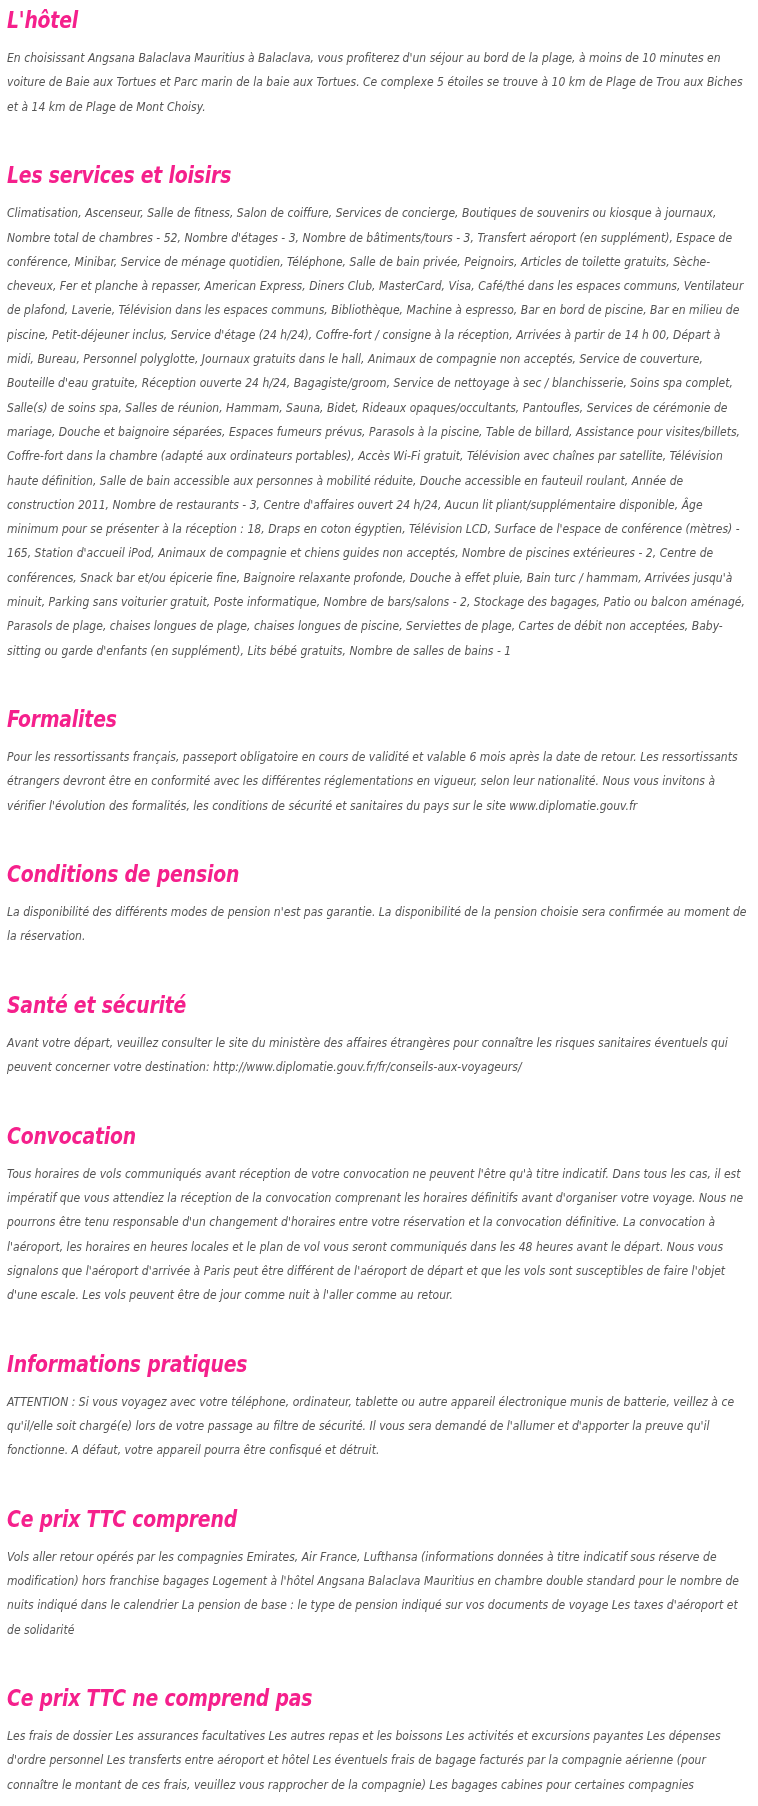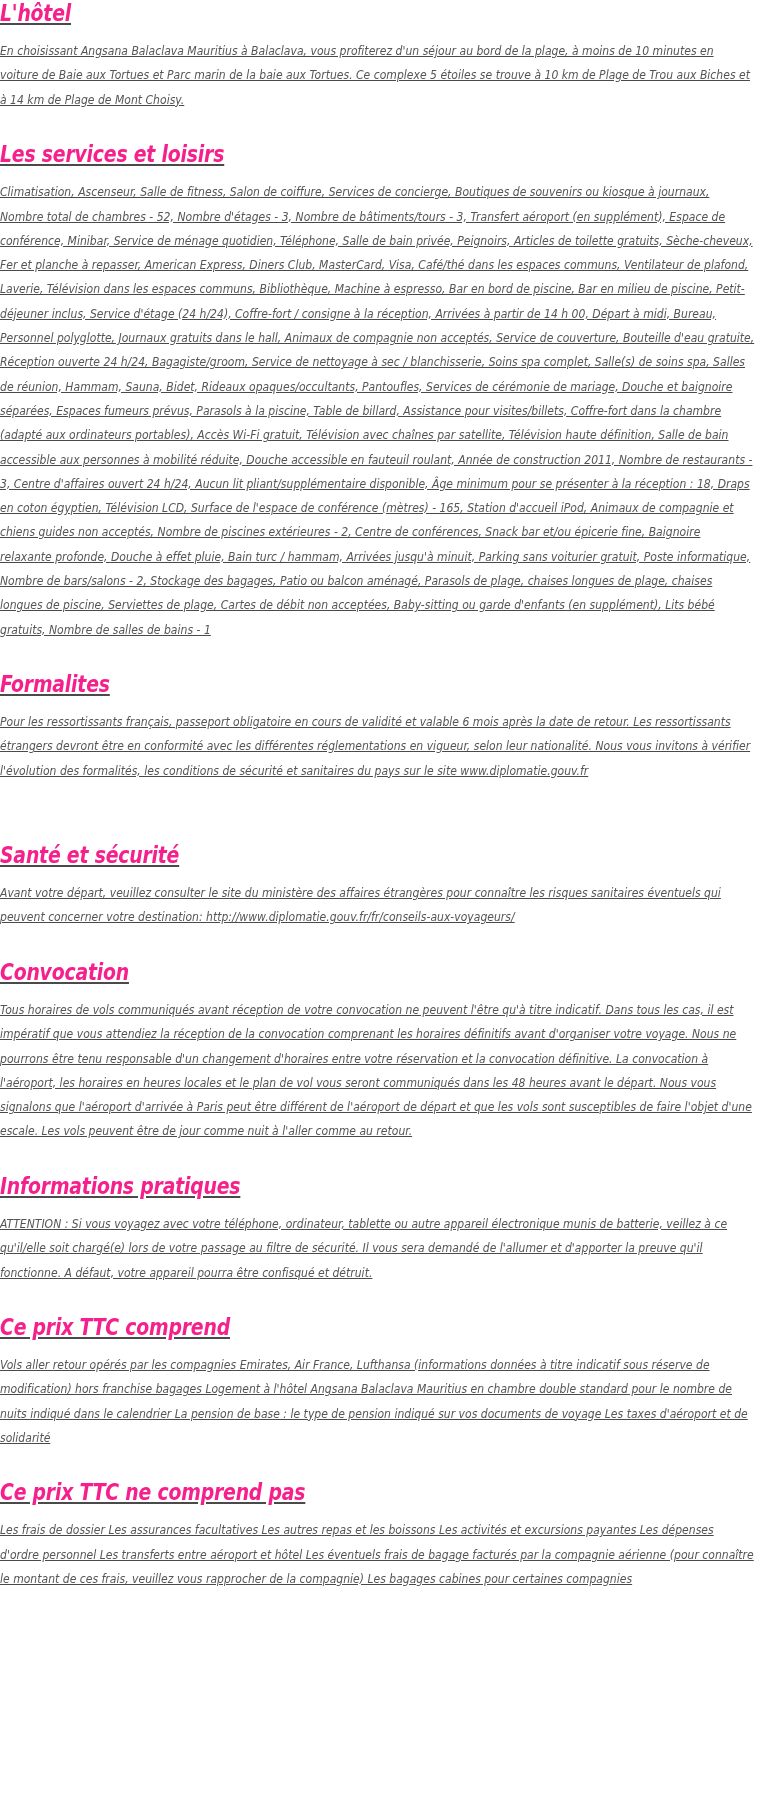--- a/index.html
+++ b/index.html
@@ -14,22 +14,21 @@
     font-family: "DejaVu Sans Condensed", "Liberation Sans Narrow", "Liberation Sans", sans-serif;
     color: #4a4a4a;
     -webkit-font-smoothing: antialiased;
   }
   .page {
     width: 758px;
     padding: 0 2px 0 0;
     background: #ffffff;
   }
   .section {
-    padding: 0;
-    text-decoration: underline;
+    padding: 7px;
   }
   h2.section-title {
     font-family: "DejaVu Sans Condensed", "Liberation Sans Narrow", "Liberation Sans", sans-serif;
     font-style: italic;
     font-weight: bold;
     font-size: 22.5px;
     line-height: 1.12;
     color: #f5208c;
     margin: 0;
     padding: 0;
@@ -81,20 +80,25 @@
   <div class="gap-body-title"></div>
 
   <div class="section block">
     <h2 class="section-title" style="color: rgb(245, 32, 140);">Formalites</h2>
     <div class="gap-title-body"></div>
     <p class="body-text" style="color: rgb(85, 85, 85);">Pour les ressortissants français, passeport obligatoire en cours de validité et valable 6 mois après la date de retour. Les ressortissants étrangers devront être en conformité avec les différentes réglementations en vigueur, selon leur nationalité. Nous vous invitons à vérifier l'évolution des formalités, les conditions de sécurité et sanitaires du pays sur le site www.diplomatie.gouv.fr</p>
   </div>
 
   <div class="gap-body-title"></div>
 
+  <div class="section block">
+    <h2 class="section-title" style="color: rgb(245, 32, 140);">Conditions de pension</h2>
+    <div class="gap-title-body"></div>
+    <p class="body-text" style="color: rgb(85, 85, 85);">La disponibilité des différents modes de pension n'est pas garantie. La disponibilité de la pension choisie sera confirmée au moment de la réservation.</p>
+  </div>
 
   <div class="gap-body-title"></div>
 
   <div class="section block">
     <h2 class="section-title" style="color: rgb(245, 32, 140);">Santé et sécurité</h2>
     <div class="gap-title-body"></div>
     <p class="body-text" style="color: rgb(85, 85, 85);">Avant votre départ, veuillez consulter le site du ministère des affaires étrangères pour connaître les risques sanitaires éventuels qui peuvent concerner votre destination: http://www.diplomatie.gouv.fr/fr/conseils-aux-voyageurs/</p>
   </div>
 
   <div class="gap-body-title"></div>

